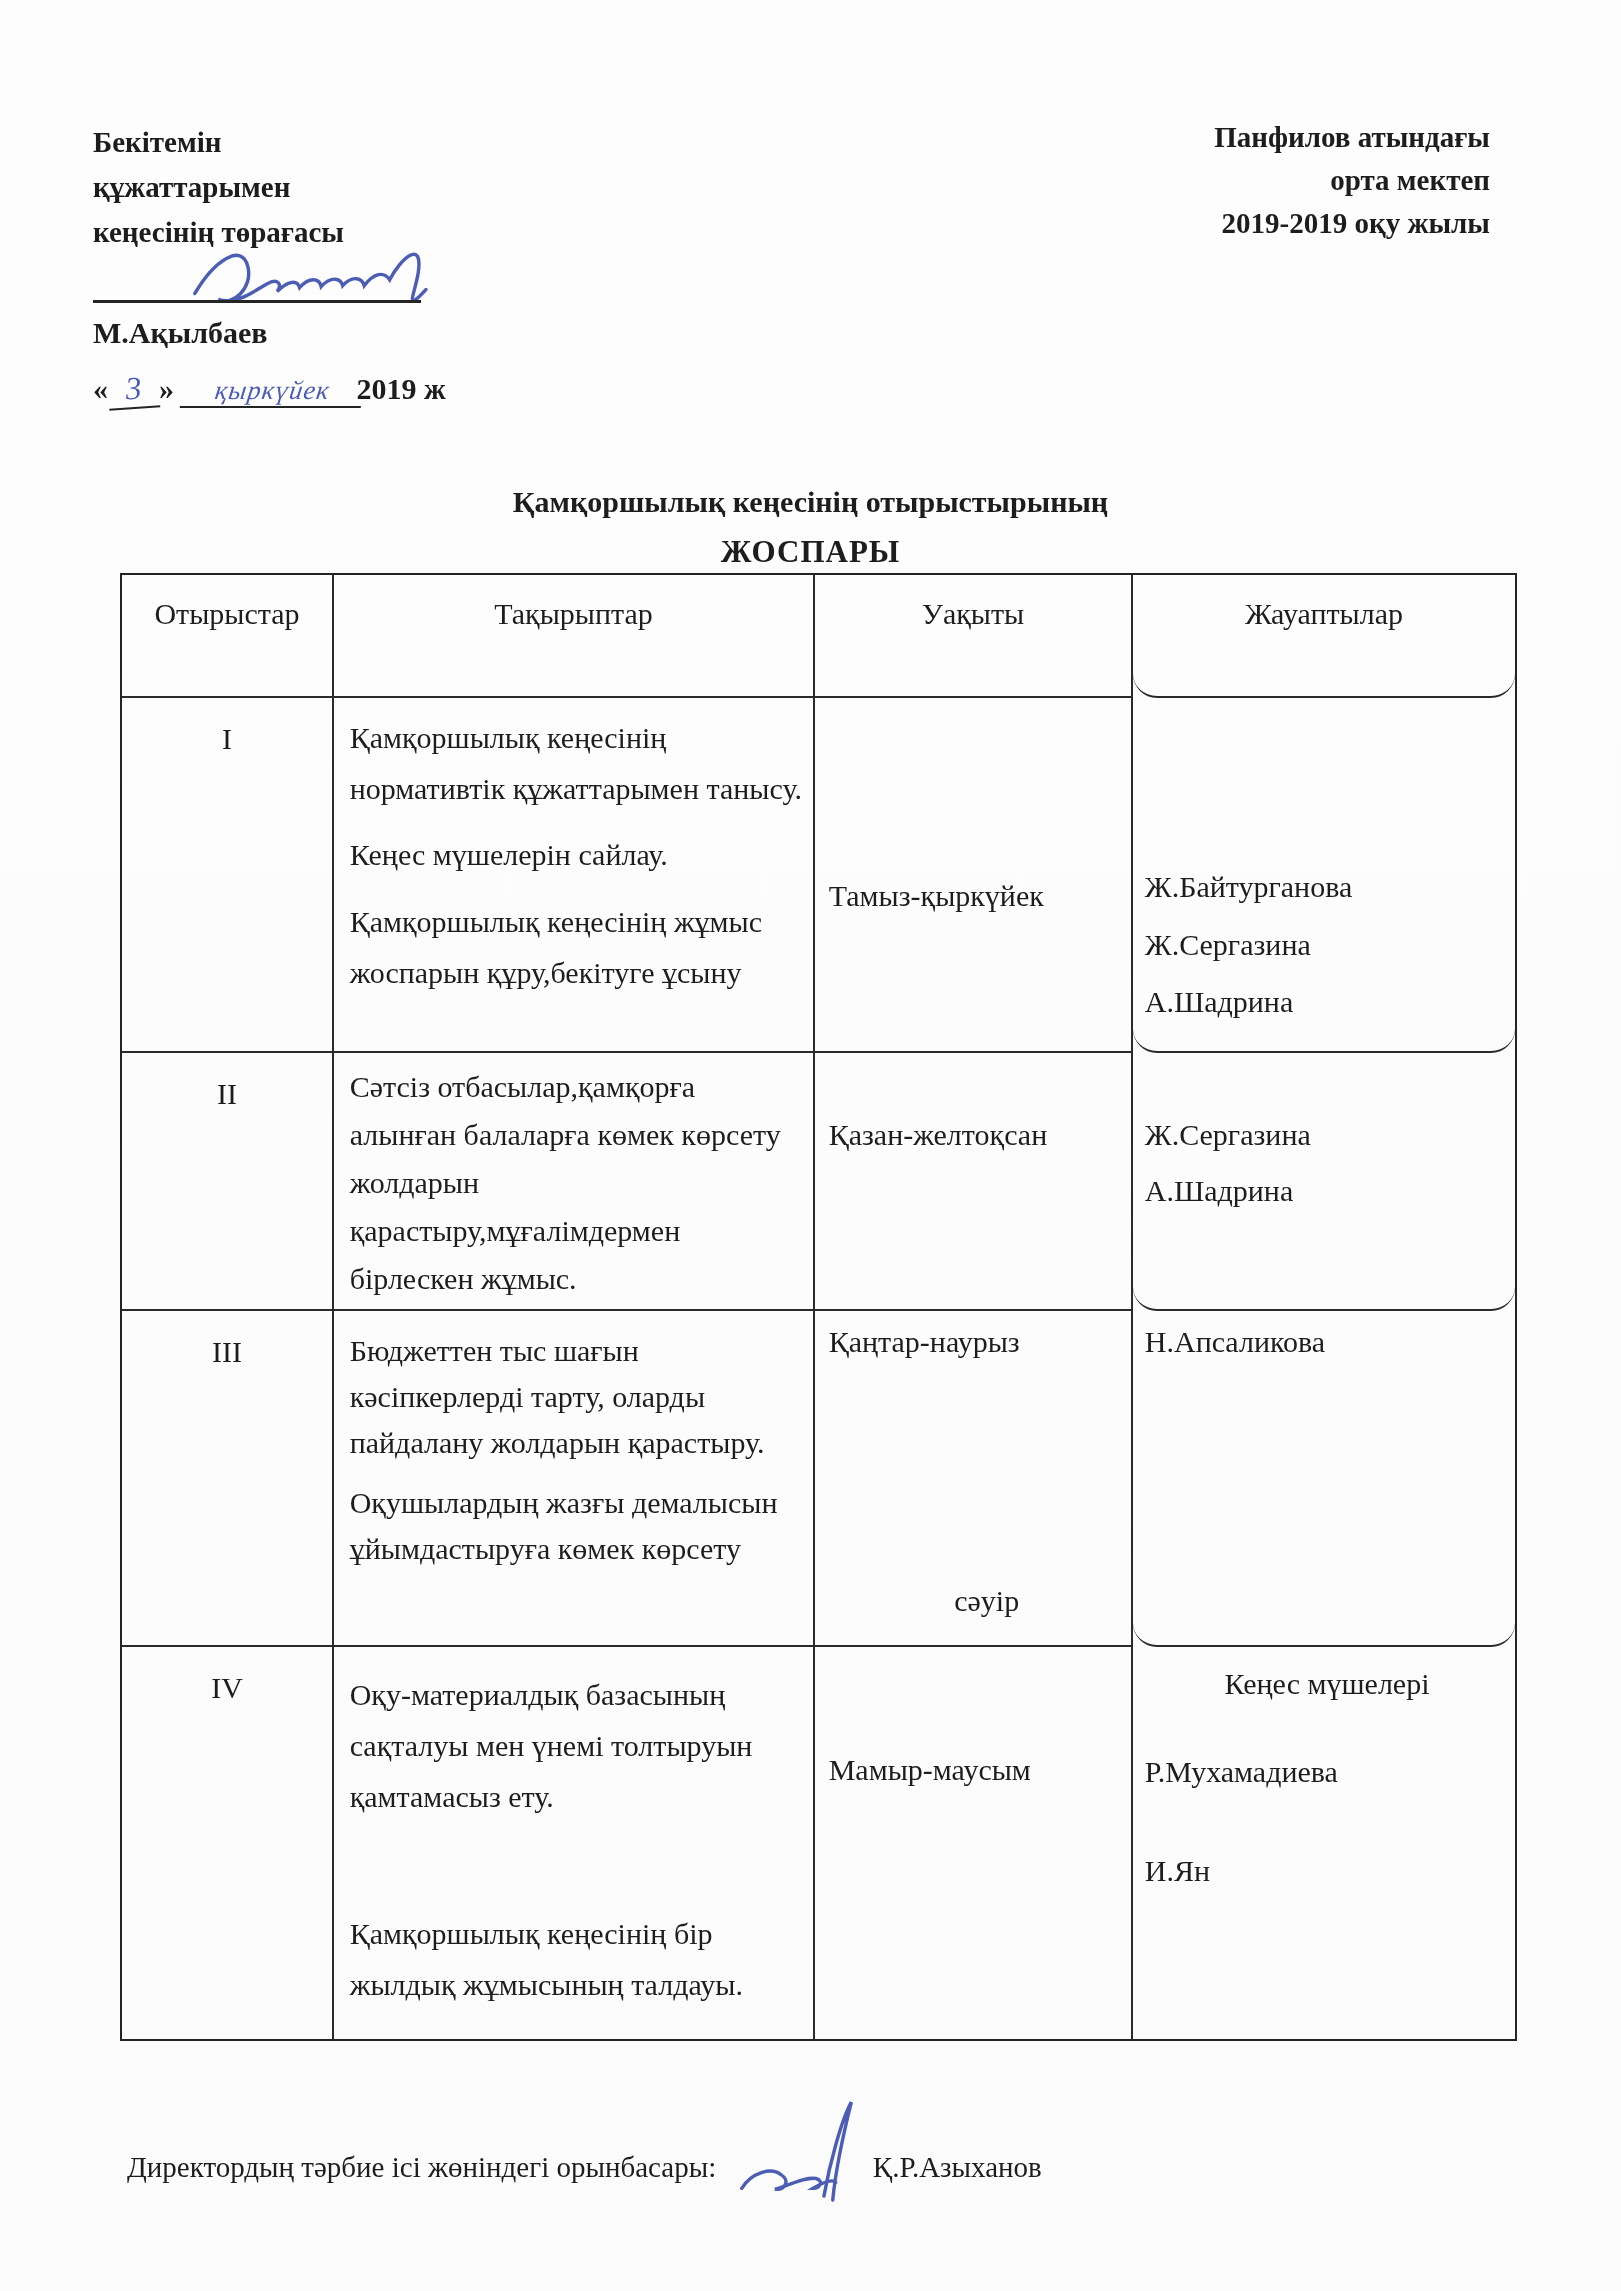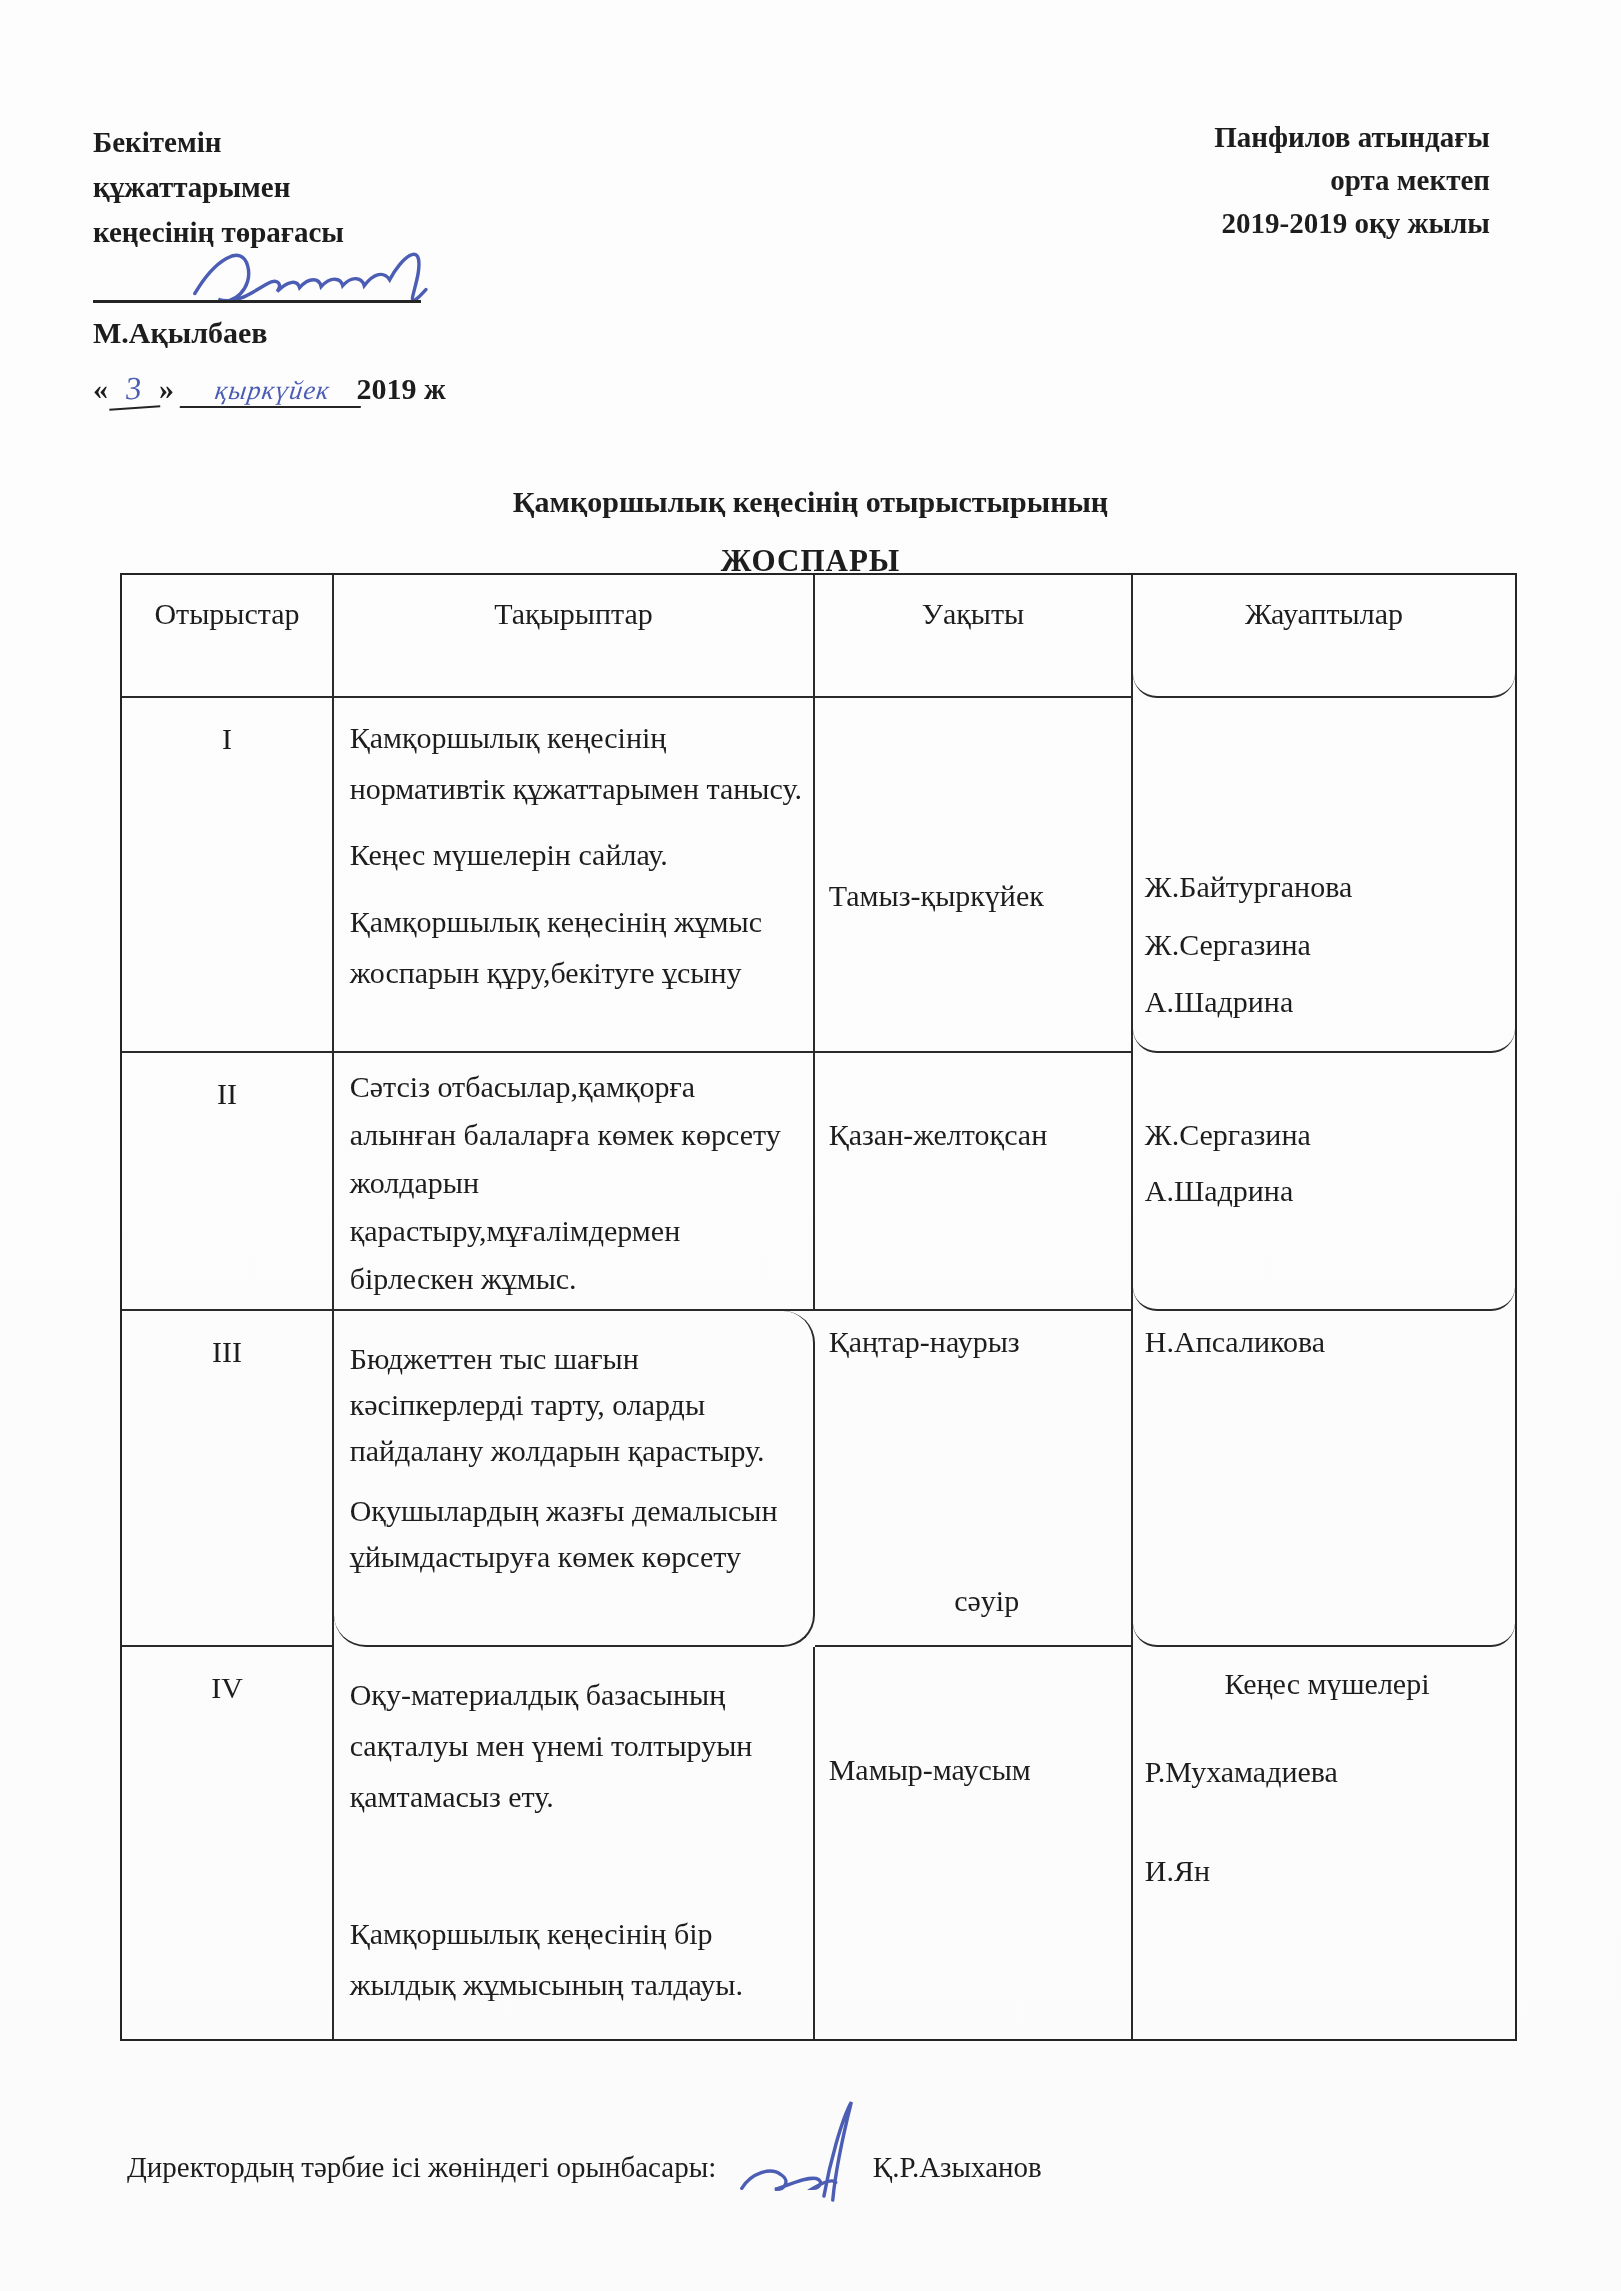--- a/index.html
+++ b/index.html
@@ -26,39 +26,39 @@
   .hdr-name{position:absolute;left:93px;top:316px;font-size:30px;font-weight:700;}
   .hdr-date{position:absolute;left:93px;top:370px;font-size:30px;font-weight:700;white-space:nowrap;}
   .ink{color:#4c5db4;font-weight:400;font-style:italic;}
   .blank-day{display:inline-block;min-width:51px;text-align:center;border-bottom:2.9px solid #242424;
     font-size:32px;transform:rotate(-4deg);}
   .blank-month{display:inline-block;min-width:181px;text-align:center;border-bottom:2.9px solid #242424;
     font-size:26.5px;letter-spacing:1px;transform:skewX(-8deg);margin-right:-5.9px;}
   
   .doc-title{position:absolute;left:0;top:457px;width:100%;text-align:center;}
   .doc-title .t1{font-size:30px;font-weight:700;margin-top:28px;}
-  .doc-title .t2{font-size:31px;font-weight:700;margin-top:24px;letter-spacing:1px;}
+  .doc-title .t2{font-size:31px;font-weight:700;margin-top:15px;letter-spacing:1px;}
   
   .grid{
     position:absolute;left:120px;top:573px;
     display:grid;
     grid-template-columns:212px 481px 318px 382px;
     grid-template-rows:123px 355px 258px 336px 392px;
     border:2.9px solid #242424;
     font-size:30px;
   }
   .cell{border-right:2px solid #2a2a2a;border-bottom:2px solid #2a2a2a;overflow:hidden;box-sizing:border-box;}
   .cell.last-col{border-right:none;border-radius:24px;}
   .cell.last-row{border-bottom:none;}
   .th{ text-align:center;padding-top:21.6px;}
   .num{text-align:center;padding-top:23.5px;}
   .topics{padding:13.7px 9.8px 0 15.7px;line-height:51px;}
   .topics p{margin:0 0 15.7px 0;}
   .tight{line-height:48px;padding-top:9.8px;}
-  .tight3{line-height:46px;padding-top:25px;border-radius:32px;}
+  .tight3{line-height:46px;padding-top:17px;}
   .tight3 p{margin:0 0 13.7px 0;}
   .time-1{padding:181px 5.9px 0 13.7px;}
   .resp-1{padding:172px 5.9px 0 11.8px;}
   .resp-1 div{margin-bottom:23.5px;}
   .time-2{padding:65px 5.9px 0 13.7px;}
   .resp-2{padding:65px 5.9px 0 11.8px;}
   .resp-2 div{margin-bottom:21.6px;}
   .time-3{display:flex;flex-direction:column;justify-content:space-between;padding:13.7px 5.9px 27.4px 13.7px;}
   .time-3 .t-late{align-self:center;margin-right:-19.6px;}
   .resp-3{padding:13.7px 5.9px 0 11.8px;}

